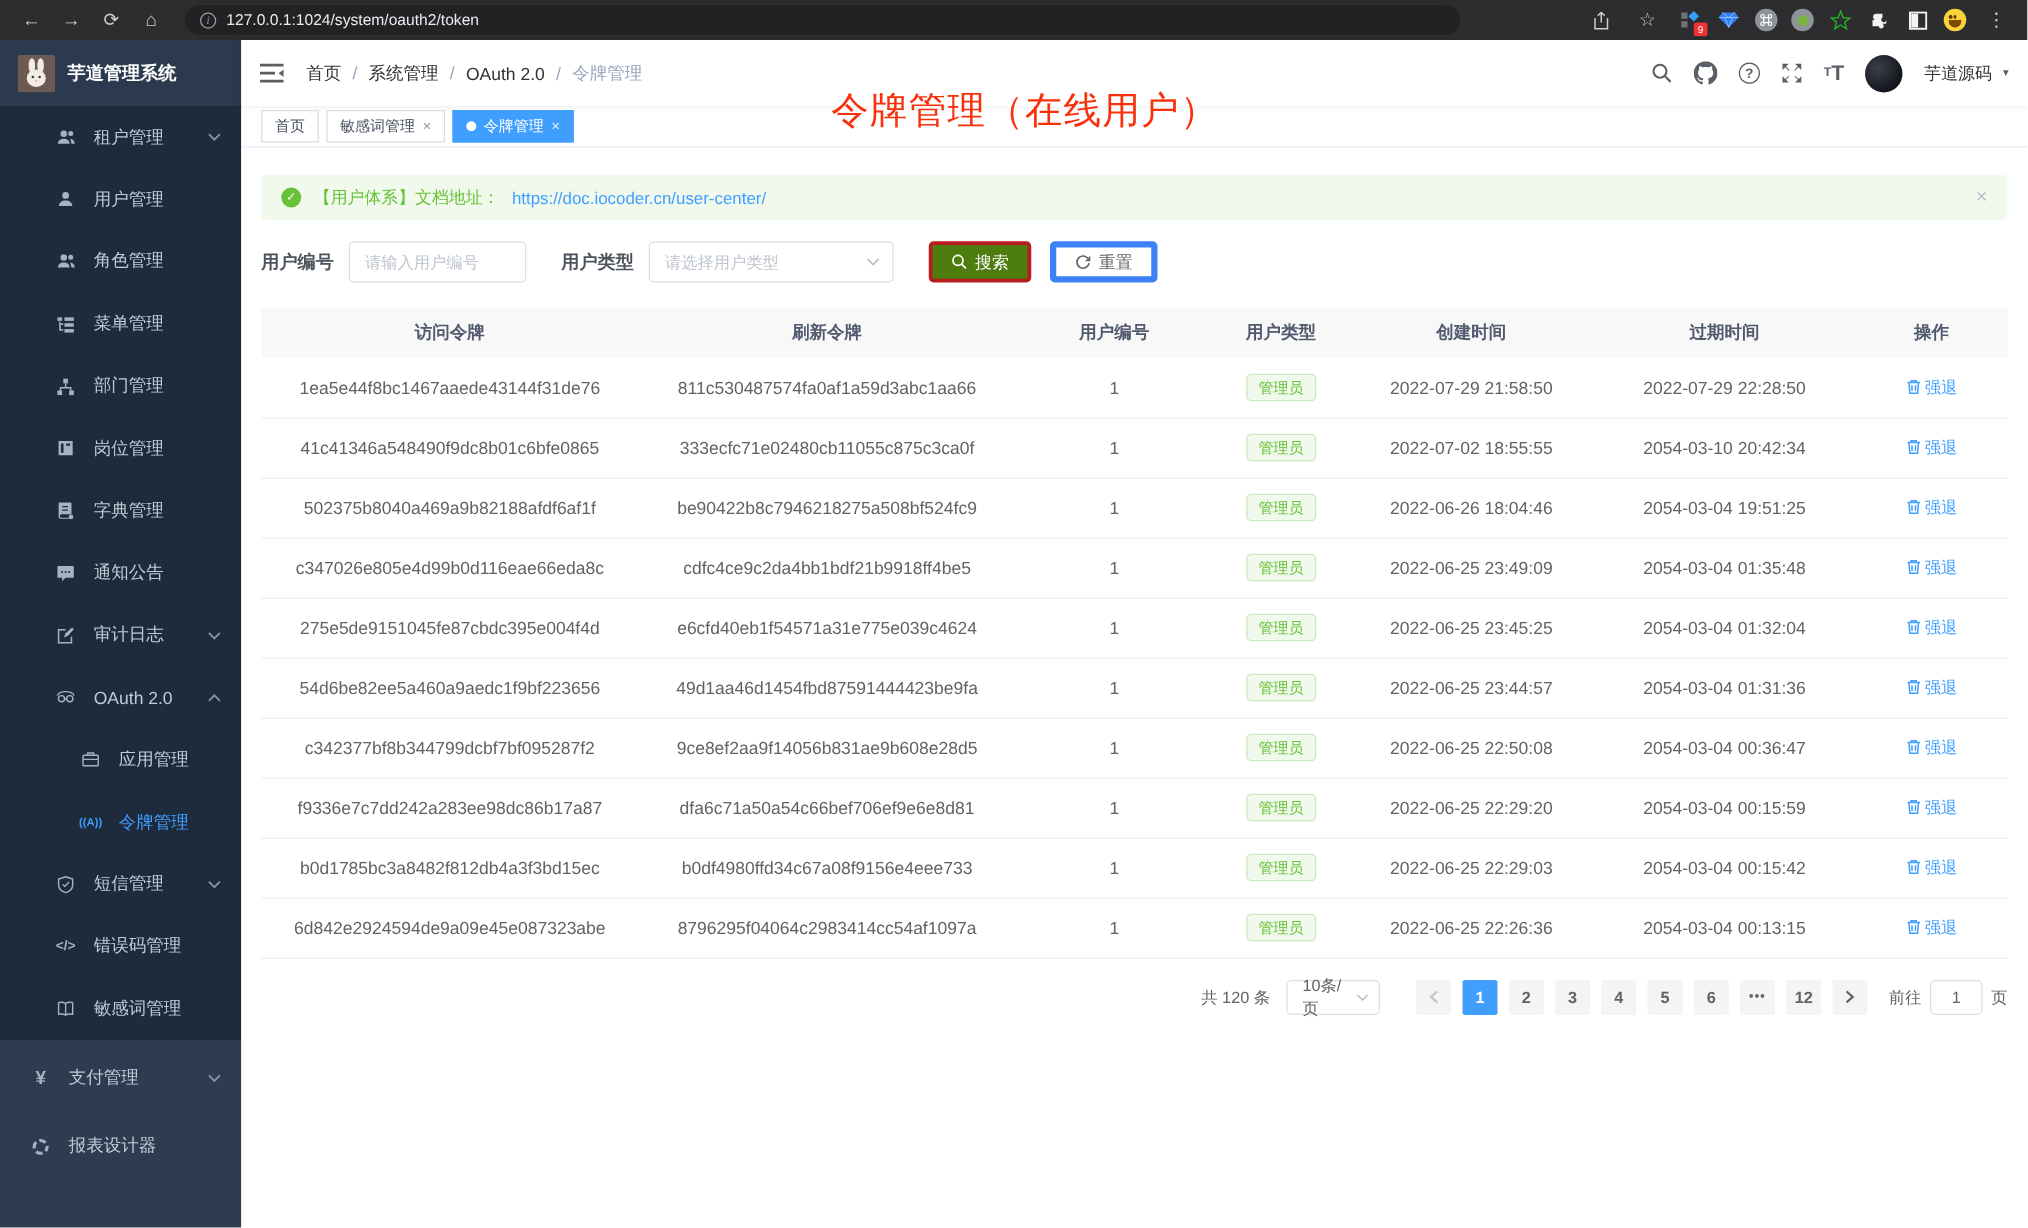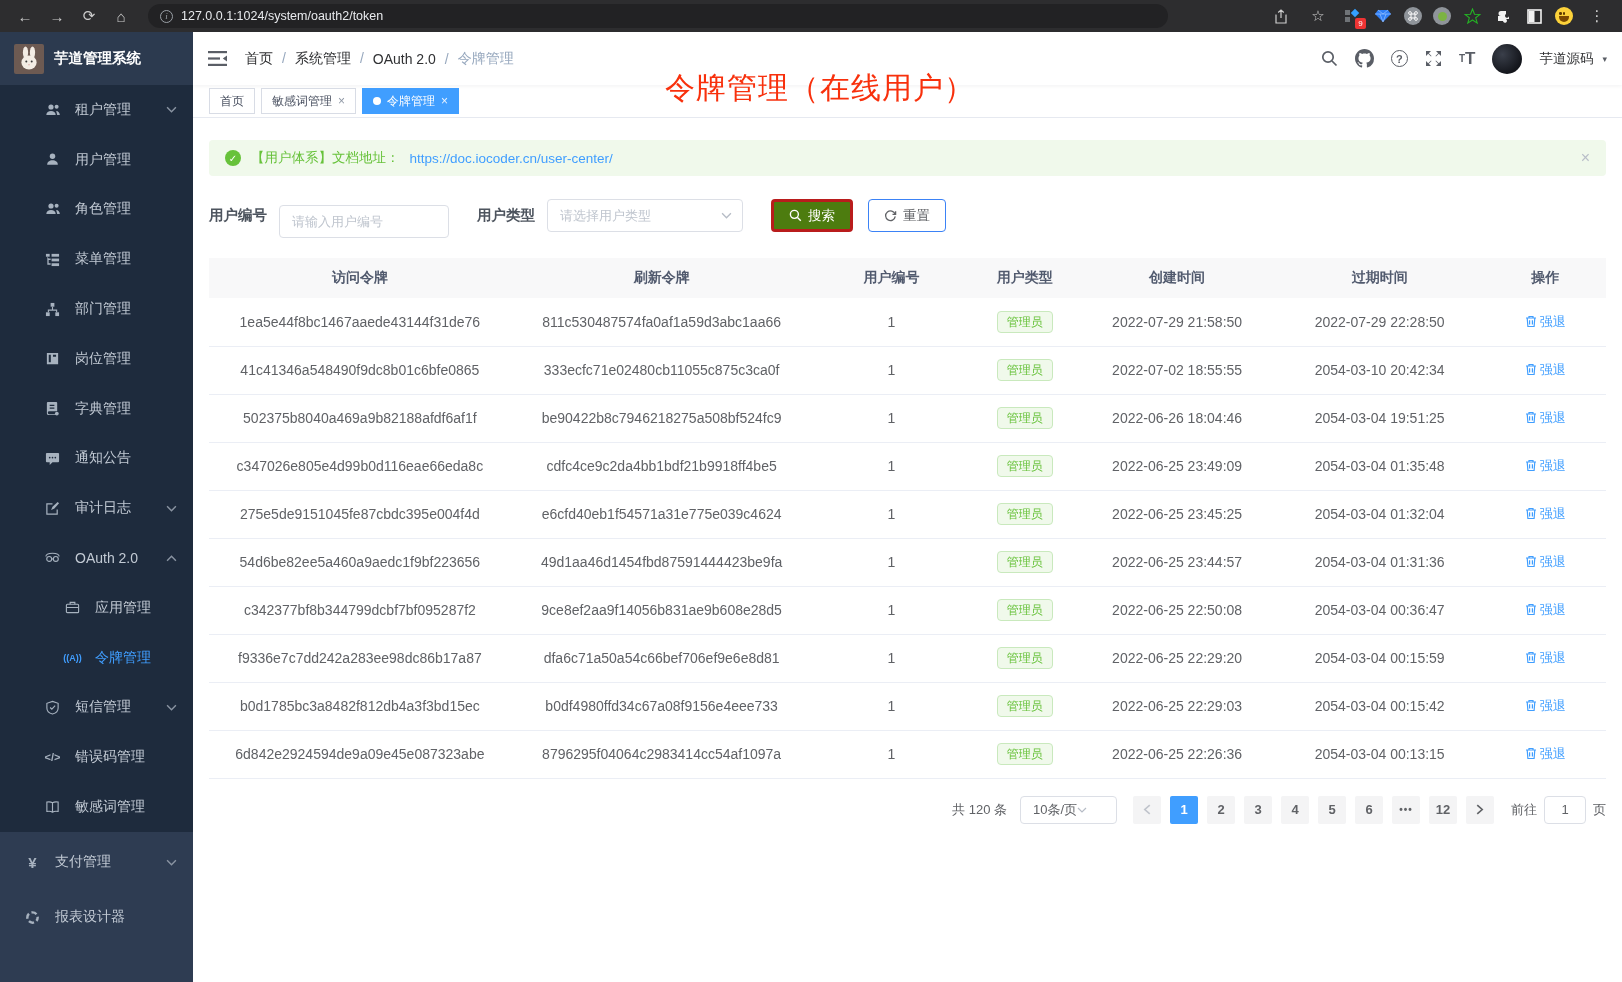--- a/index.html
+++ b/index.html
@@ -92,47 +92,47 @@
   .alert { height:36px; background:#f0f9eb; border-radius:4px; display:flex; align-items:center;
     gap:10px; padding:0 16px; font-size:13.5px; }
   .alert-check { width:16px; height:16px; border-radius:50%; background:#67c23a; color:#fff;
     font-size:10px; display:flex; align-items:center; justify-content:center; flex-shrink:0; }
   .alert-text { color:#67c23a; }
   .alert-link { color:#409eff; cursor:pointer; text-decoration:none; }
   .alert-close { margin-left:auto; color:#b8bec8; font-size:16px; cursor:pointer; }
 
   .filters { display:flex; align-items:center; margin-top:17px; font-size:14px; }
   .f-label { font-weight:bold; color:#4d545e; font-size:14.5px; margin-right:12px; }
-  .f-input { width:170px; height:33px; border:1px solid #dcdfe6; border-radius:4px;
-    padding:0 12px; font-size:13px; color:#15803d; outline:none; margin-right:28px;margin-top:12px; }
+  .f-input { width:142px; height:33px; border:1px solid #dcdfe6; border-radius:4px;
+    padding:0 12px; font-size:13px; color:#15803d; outline:none; margin-right:28px; }
   .f-input::placeholder { color:#bfc5ce; }
   .f-select { width:196px; height:33px; border:1px solid #dcdfe6; border-radius:4px;
     display:flex; align-items:center; justify-content:space-between; padding:0 10px 0 12px;
     color:#bfc5ce; font-size:13px; margin-right:28px; cursor:pointer; }
   .btn { height:33px; border-radius:4px; font-size:13.5px; display:inline-flex;
     align-items:center; gap:6px; padding:0 15px; cursor:pointer; }
   .btn-primary { background:#4d7c0f; border:3px solid #b91c1c; color:#fff; margin-right:15px; }
-  .btn-default { background:#fff; border:1px solid #3b82f6; color:#606266; }
+  .btn-default { background:#fff; border:5px solid #3b82f6; color:#606266; }
 
   table.grid { width:100%; margin-top:20px; border-collapse:collapse; table-layout:fixed; }
   .grid th { background:#f8f8f9; color:#515a6e; font-size:14px; font-weight:bold;
     height:40px; text-align:center; }
   .grid td { height:48px; text-align:center; color:#606266; font-size:14px;
     border-bottom:1px solid #ebeef5; overflow:hidden; white-space:nowrap; }
   .tag-success { display:inline-block; background:#f0f9eb; border:1px solid #c9e9bd;
     color:#67c23a; font-size:12px; padding:4px 9px; border-radius:4px; line-height:1; }
   .action-link { color:#409eff; font-size:13px; display:inline-flex; align-items:center;
     gap:3px; cursor:pointer; }
 
   .pagination { display:flex; align-items:center; justify-content:flex-end; gap:9px;
     margin-top:17px; font-size:13px; color:#606266; }
   .pg-total { margin-right:4px; }
-  .page-size { width:97px; height:28px; border:1px solid #dcdfe6; border-radius:4px;
+  .page-size { width:75px; height:28px; border:1px solid #dcdfe6; border-radius:4px;
     display:flex; align-items:center; justify-content:flex-start; padding:0 8px 0 12px;
-    color:#606266; cursor:pointer; margin-right:7px; }
+    color:#606266; cursor:pointer; margin-right:20px; }
   .pg-btn { min-width:28px; height:28px; background:#f4f4f5; border-radius:2px;
     display:flex; align-items:center; justify-content:center; font-weight:bold;
     color:#606266; cursor:pointer; padding:0 4px; }
   .pg-btn.active { background:#409eff; color:#fff; }
   .pg-btn.disabled { color:#c0c4cc; cursor:default; }
   .pg-goto { display:flex; align-items:center; gap:7px; margin-left:8px; }
   .goto-input { width:42px; height:28px; border:1px solid #dcdfe6; border-radius:4px;
     text-align:center; font-size:13px; color:#606266; outline:none; }
   .sel-chev { color:#b6bcc6; display:flex; }
 </style>

